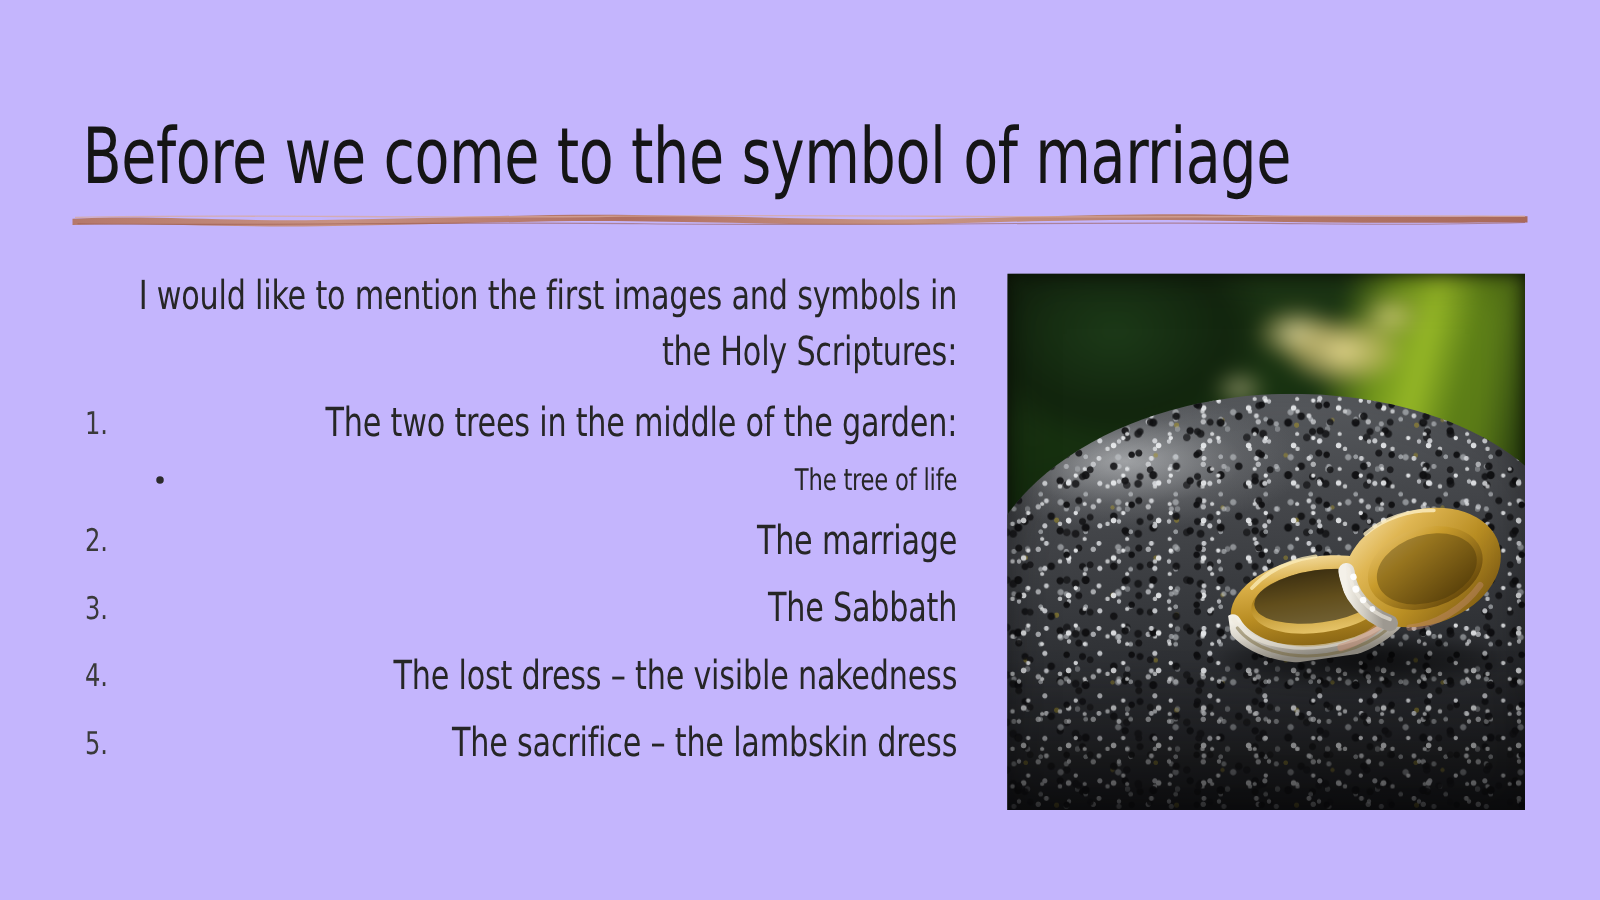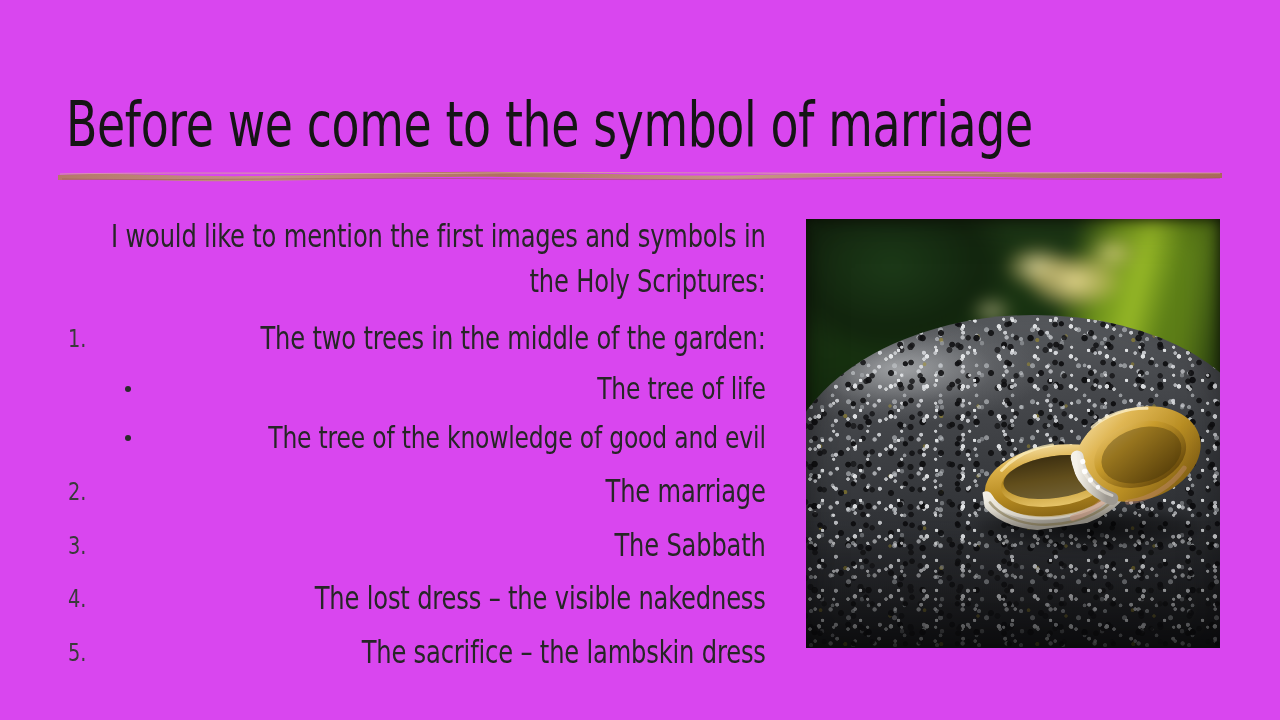--- a/index.html
+++ b/index.html
@@ -11,21 +11,21 @@
     width: 1280px;
     height: 720px;
     overflow: hidden;
     font-family: "Liberation Sans", sans-serif;
     position: relative;
   }
 
   .slide {
     position: absolute;
     inset: 0;
-    background: #d946ef;
+    background: #c4b5fd;
   }
 
   
   .title {
     position: absolute;
     left: 66px;
     top: 92px;
     width: 1150px;
     font-family: "DejaVu Sans Condensed", "Liberation Sans Narrow", "Liberation Sans", sans-serif;
     font-size: 62px;
@@ -101,21 +101,21 @@
   }
 
   ul.sub-list {
     list-style: none;
     margin: 4px 0 0 0;
     padding: 0;
   }
   li.sub-item {
     position: relative;
     padding-left: 38px;
-    font-size: 31px;
+    font-size: 24px;
     line-height: 1.27;
     letter-spacing: -0.2px;
     margin-top: 10px;
   }
   li.sub-item > .sub-text {
     display: block;
     transform: scaleX(0.84);
     transform-origin: left top;
     width: 119%;
     white-space: nowrap;
@@ -293,24 +293,20 @@
     <ol class="numbered">
 
       <li class="num-item">
         <span class="marker">1.</span>
         <span class="item-text">The two trees in the middle of the garden:</span>
         <ul class="sub-list">
           <li class="sub-item">
             <span class="dot"></span>
             <span class="sub-text">The tree of life</span>
           </li>
-          <li class="sub-item">
-            <span class="dot"></span>
-            <span class="sub-text">The tree of the knowledge of good and evil</span>
-          </li>
         </ul>
       </li>
 
       <li class="num-item">
         <span class="marker">2.</span>
         <span class="item-text">The marriage</span>
       </li>
 
       <li class="num-item">
         <span class="marker">3.</span>

